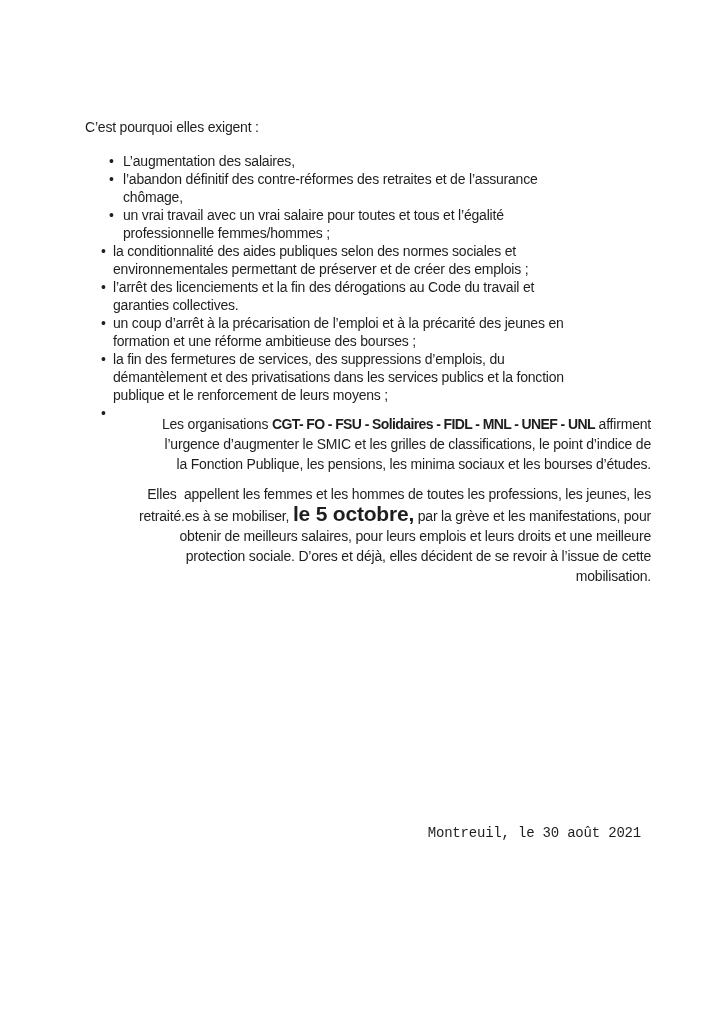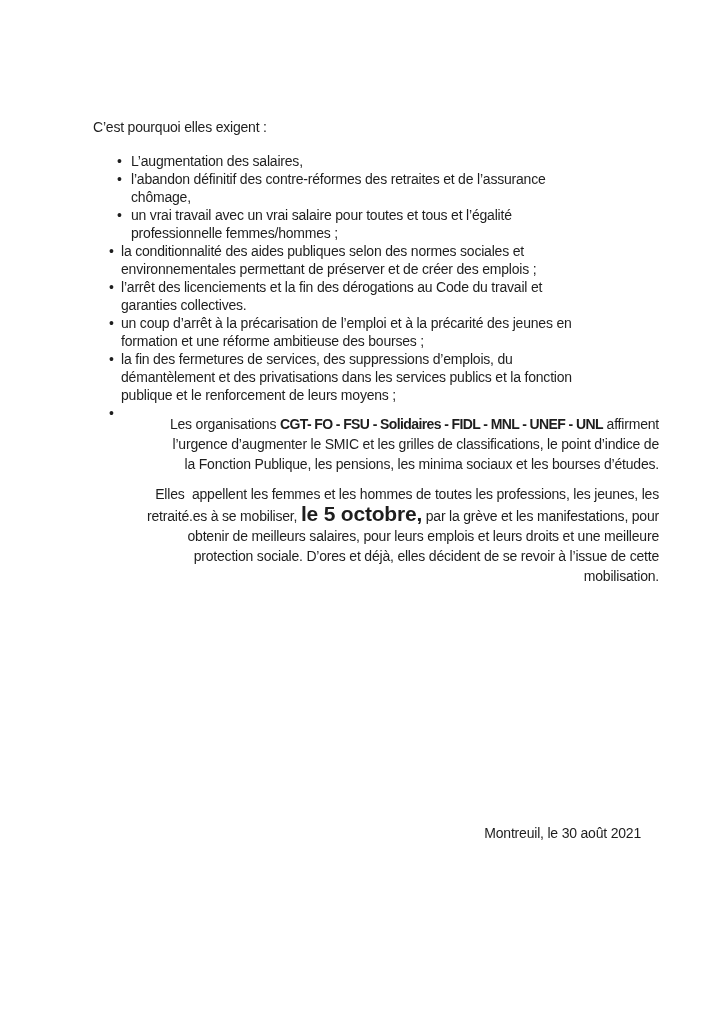--- a/index.html
+++ b/index.html
@@ -16,21 +16,21 @@
     letter-spacing: -0.2px;
     overflow: hidden;
   }
   .page {
     position: absolute;
     inset: 0;
     background: #ffffff;
   }
   .content {
     position: absolute;
-    left: 93px;
+    left: 85px;
     top: 117px;
     width: 566px;
     font-size: 14px;
   }
   .intro {
     margin: 0 0 15px 0;
     line-height: 20px;
     white-space: pre-wrap;
   }
   ul.list {
@@ -60,20 +60,21 @@
   .bold-date {
     font-weight: bold;
     font-size: 21px;
   }
   .dateline {
     position: absolute;
     top: 823px;
     right: 83px;
     font-size: 14px;
     line-height: 20px;
+    font-family: Liberation Mono, monospace;
   }
 </style>
 </head>
 <body>
 
 <div class="page">
   <div class="content">
 
     <p class="intro">C’est pourquoi elles exigent :</p>
 

